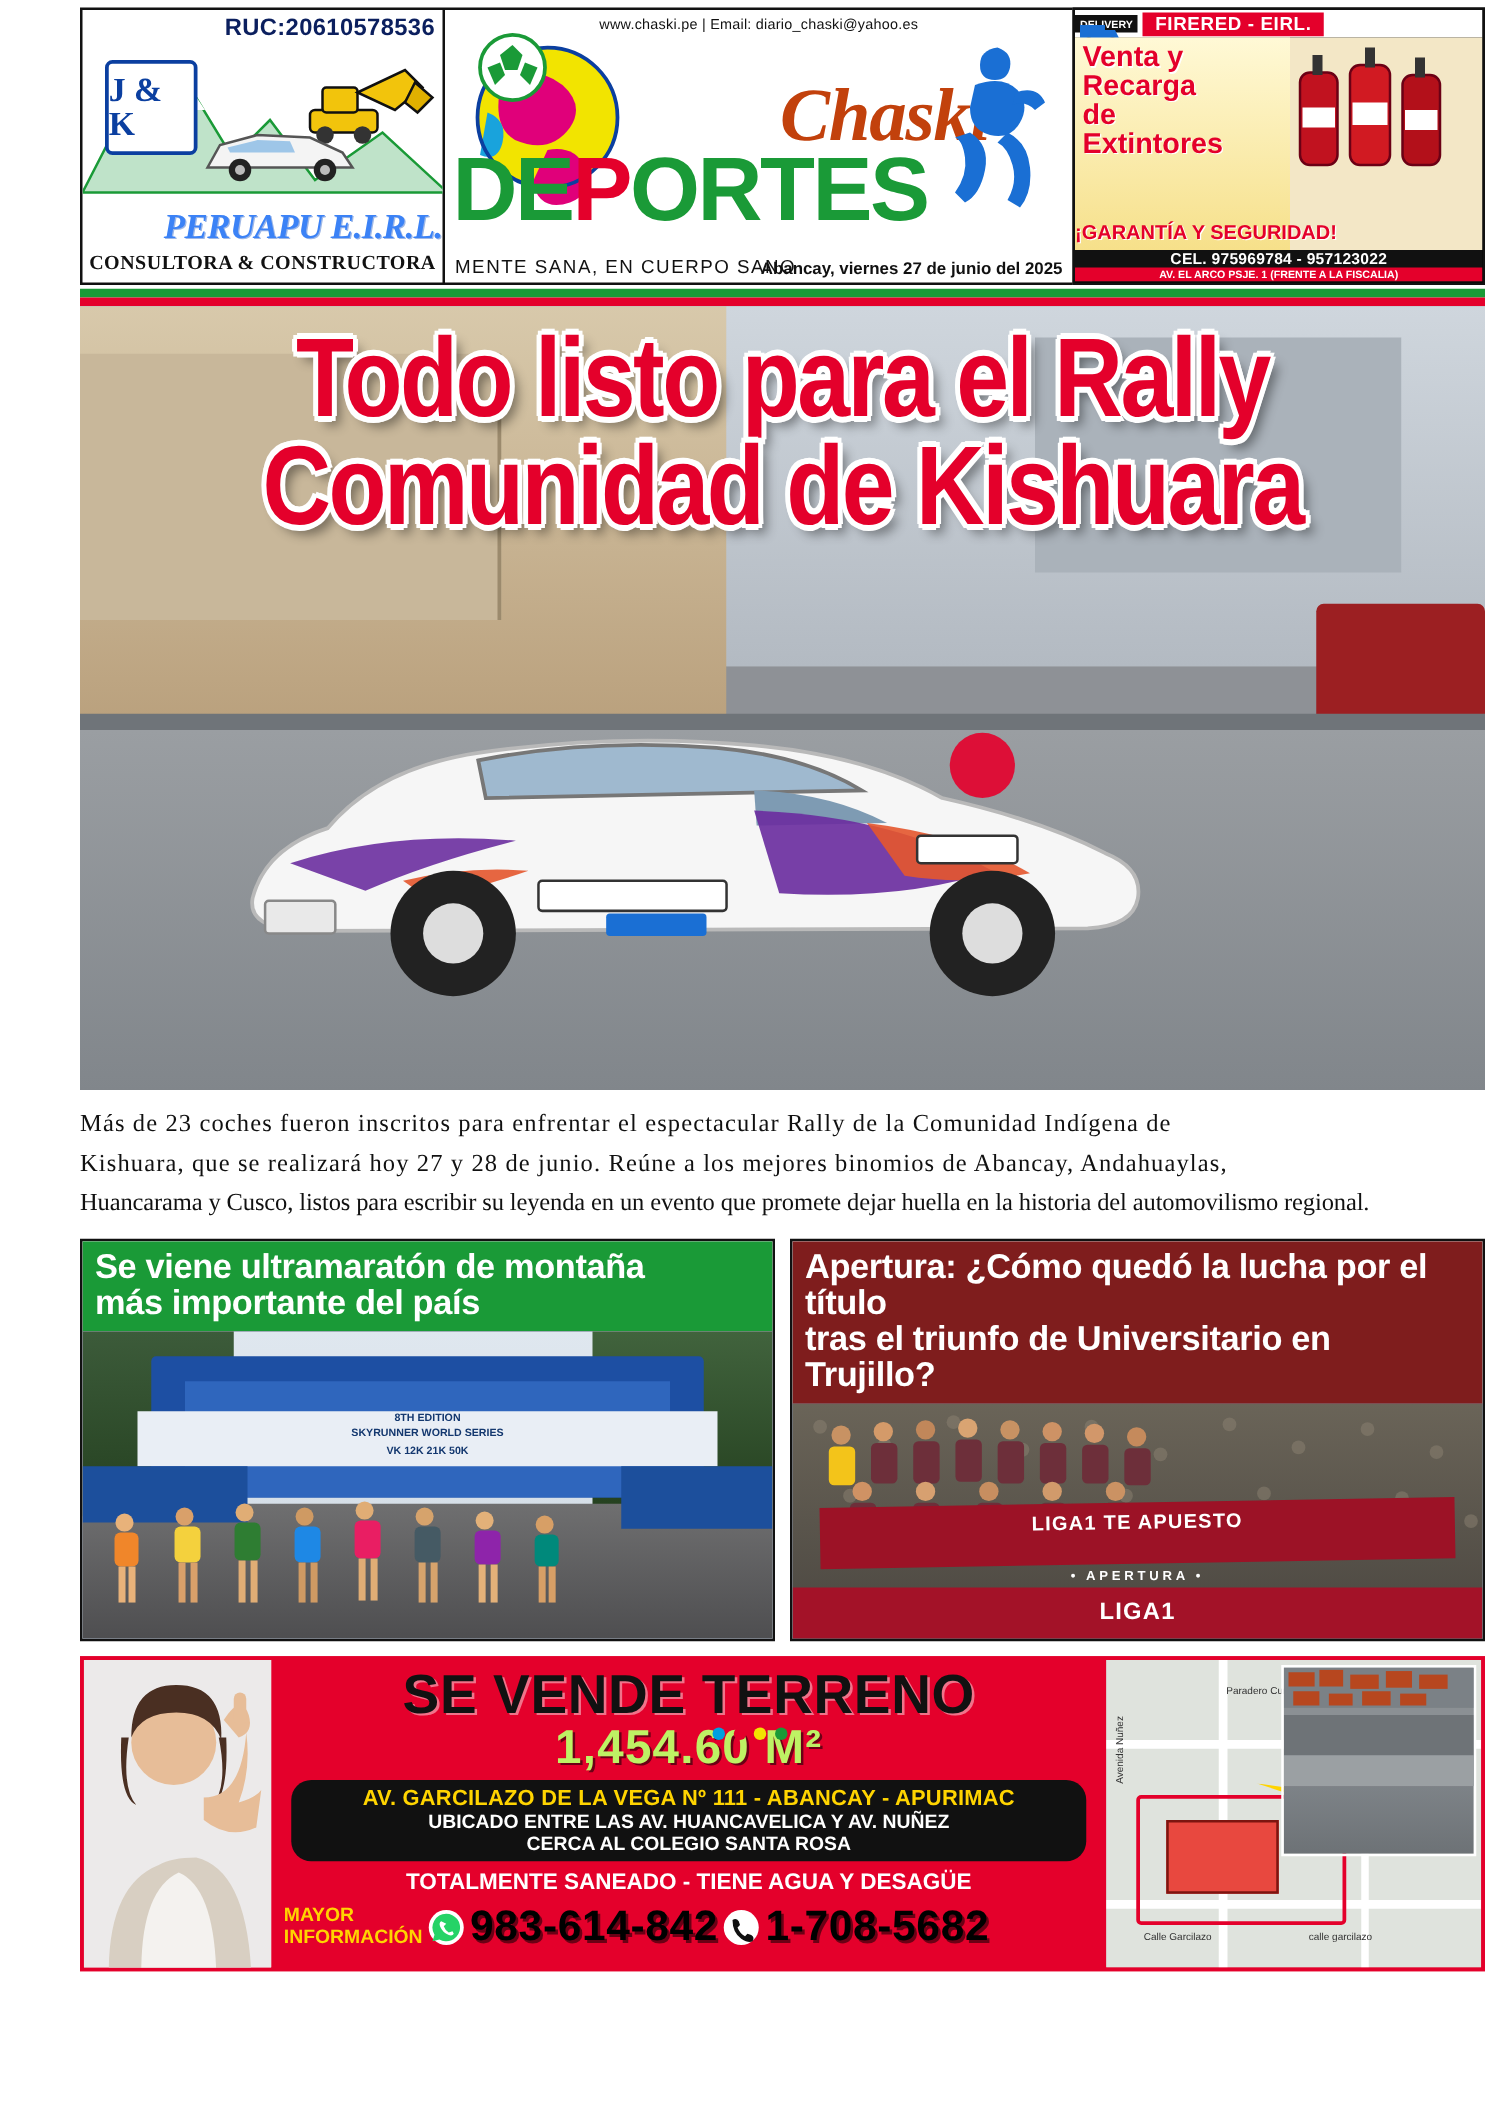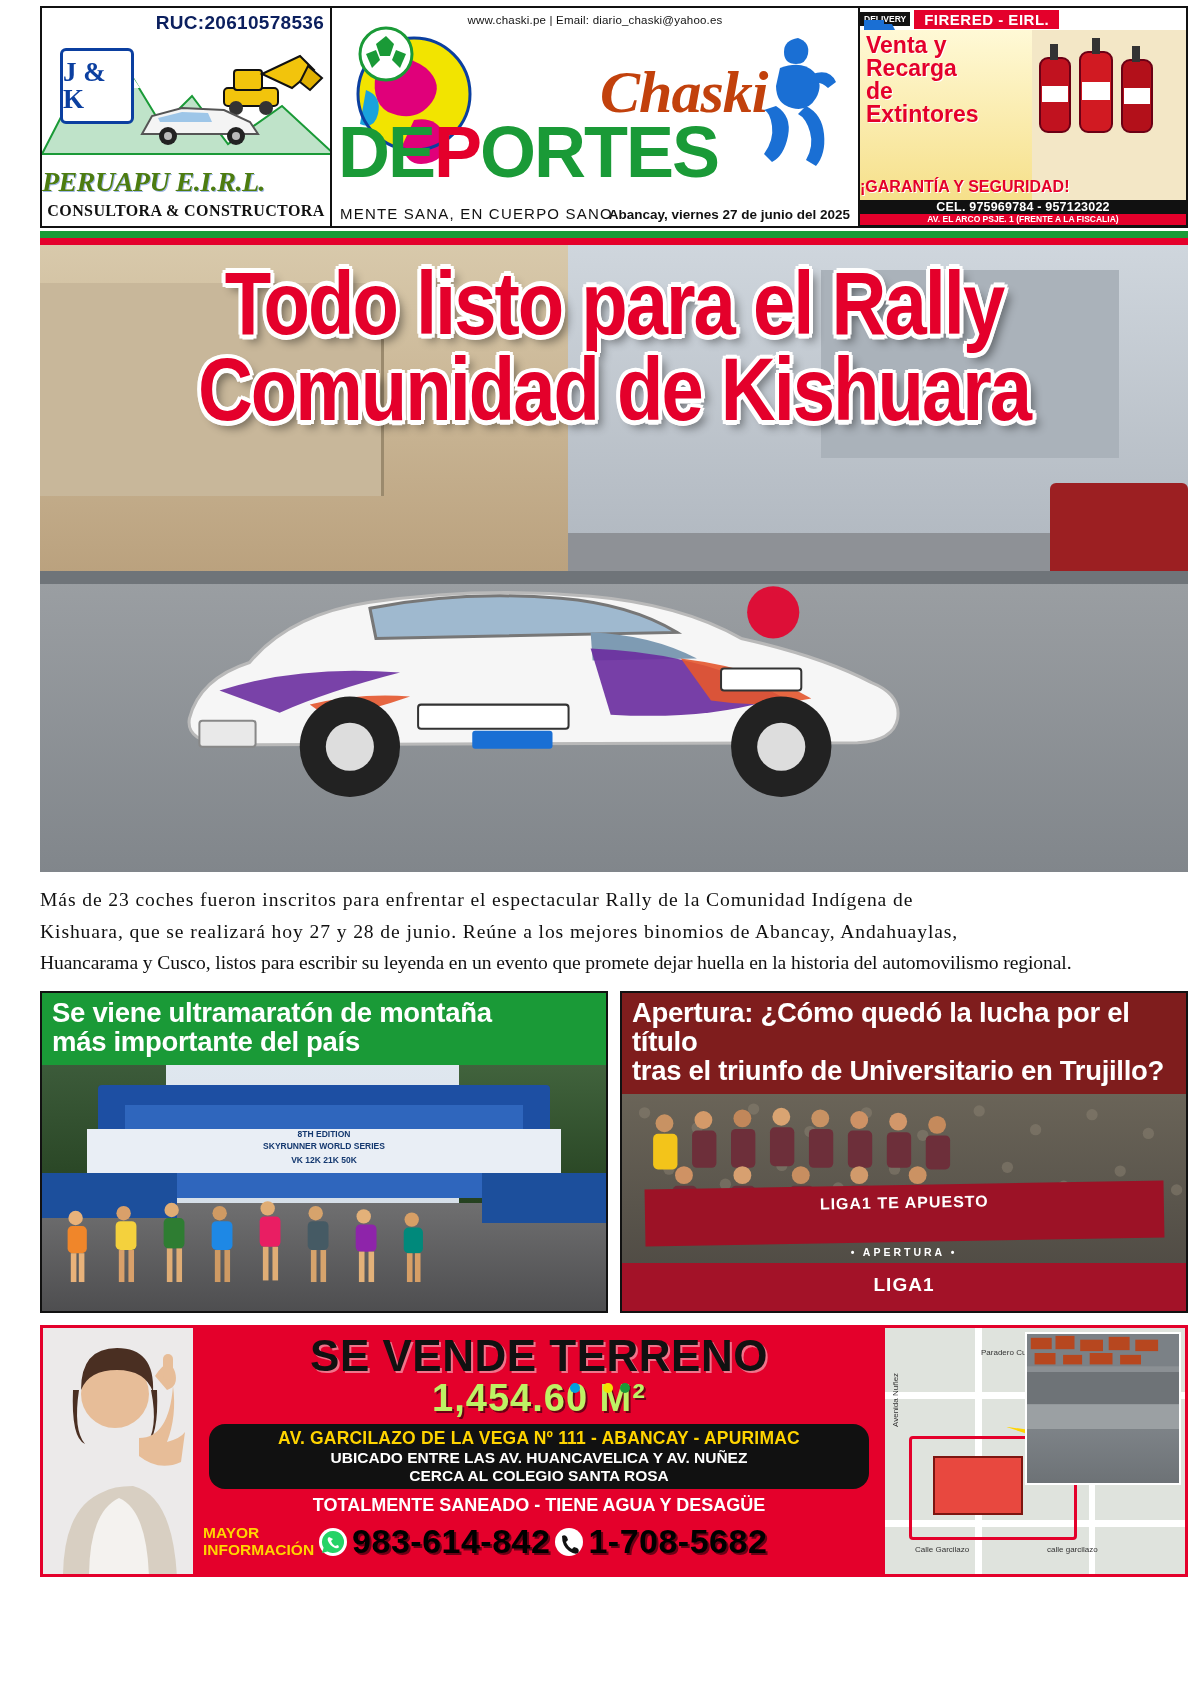--- a/index.html
+++ b/index.html
@@ -8,21 +8,21 @@
     height: 1689px;
     background: #ffffff;
     font-family: "Liberation Sans", sans-serif;
     overflow: hidden;
     position: relative;
   }
   .page {
     position: relative;
     width: 1200px;
     height: 1399px;
-    padding: 6px 12px 0 40px;
+    padding: 6px 12px 0 64px;
   }
 
   
   .masthead {
     display: flex;
     height: 222px;
     align-items: stretch;
     gap: 0;
   }
   .mh-left {
@@ -66,26 +66,26 @@
     width: 126px; height: 54px;
   }
   .digger {
     position: absolute;
     top: 36px; left: 176px;
     width: 108px; height: 72px;
   }
   .peruapu {
     position: absolute;
     bottom: 28px; left: 0; right: 0;
-    text-align: left;
+    text-align: right;
     font-family: "Liberation Serif", serif;
     font-weight: bold;
     font-style: italic;
     font-size: 28px;
-    color: #4d7c0f;
+    color: #3b82f6;
     letter-spacing: -.5px;
     text-shadow: 1px 1px 0 #9fb8e6;
   }
   .consultora {
     position: absolute;
     bottom: 6px; left: 0; right: 0;
     text-align: center;
     font-family: "Liberation Serif", serif;
     font-weight: bold;
     font-size: 16px;

